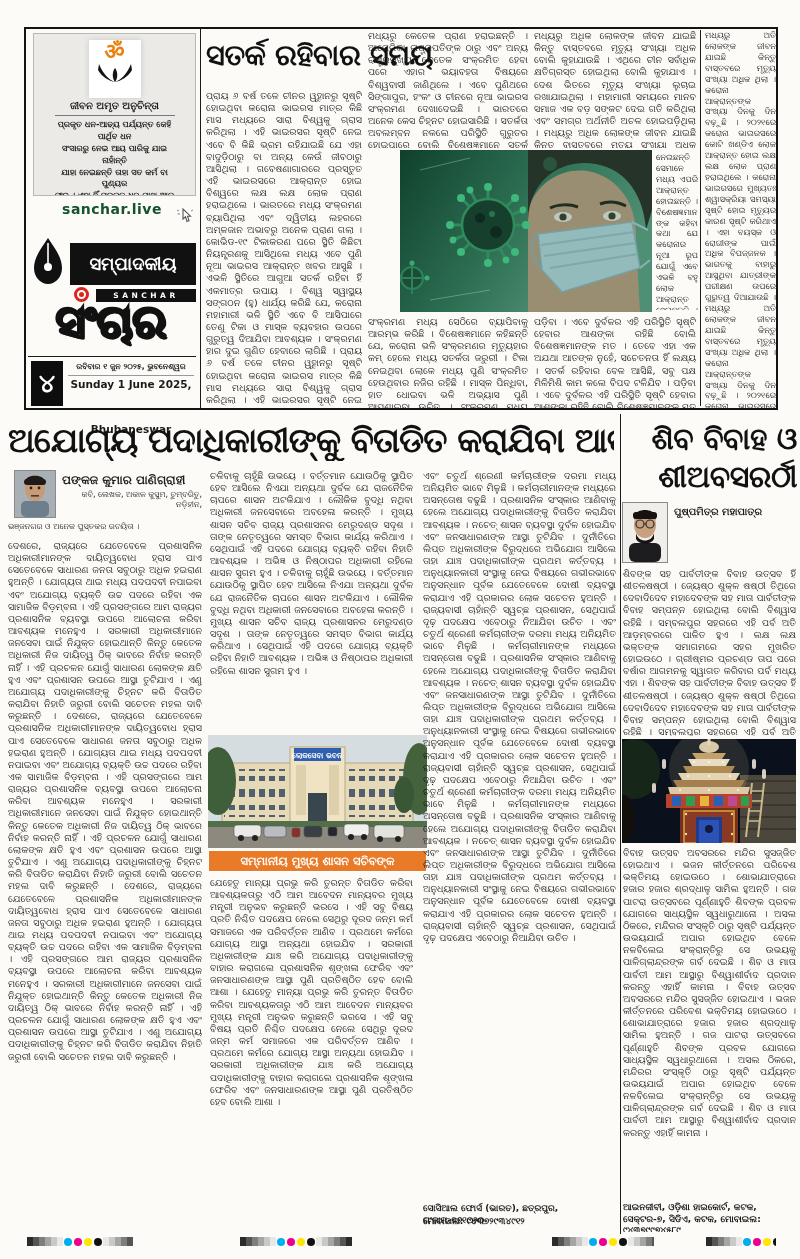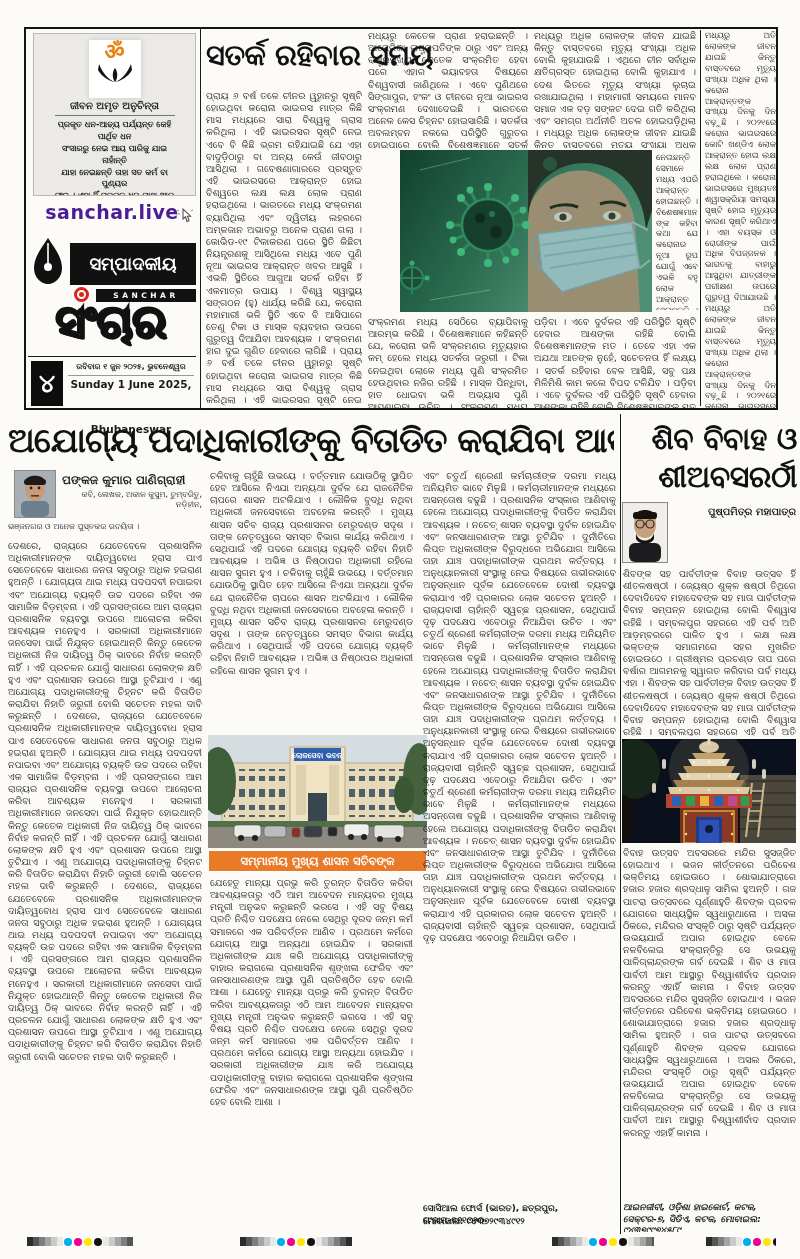--- a/index.html
+++ b/index.html
@@ -17,21 +17,21 @@
   #topbox{left:24px;top:27px;width:754px;height:383px;border:2px solid #141414;box-sizing:border-box;}
   
   #quotebox{left:33px;top:33px;width:163px;height:163px;background:#ebeae7;border:1px solid #b9b7b2;
             box-sizing:border-box;text-align:center;overflow:hidden;}
   #omcard{width:52px;height:58px;background:#fff;margin:6px auto 2px;box-shadow:0 0 6px rgba(0,0,0,.15);}
   .om{font-size:22px;color:#e8820c;font-weight:bold;line-height:1.1;}
   .qtitle{font-size:10px;font-weight:bold;margin-top:2px;}
   .qdiv{width:120px;height:1px;background:#777;margin:3px auto;}
   .qtext{font-size:8.2px;font-weight:bold;line-height:1.45;white-space:pre-line;padding:0 18px;}
   
-  #sitelink{left:24px;top:201px;width:176px;text-align:center;font-size:19px;font-weight:bold;color:#4c1d95;
+  #sitelink{left:24px;top:201px;width:176px;text-align:center;font-size:14px;font-weight:bold;color:#14532d;
             letter-spacing:.5px;cursor:pointer;}
   #edbox{left:70px;top:243px;width:126px;height:42px;background:#111;color:#fff;font-size:18px;
          font-weight:bold;text-align:center;line-height:42px;overflow:hidden;}
   #sanstrip{left:96px;top:289px;width:100px;height:13px;background:#111;color:#fff;font-size:7.5px;
             letter-spacing:3.5px;text-align:center;line-height:13px;font-weight:bold;overflow:hidden;}
   #brandodia{left:24px;top:298px;width:174px;text-align:center;font-size:45px;font-weight:900;line-height:1.05;
              color:#fff;-webkit-text-stroke:2.5px #111;text-shadow:2px 2px 0 #111;}
   #reddot{left:74px;top:287px;width:15px;height:15px;border-radius:50%;border:3px solid #d9261c;
           background:#fff;box-sizing:border-box;}
   #reddot span{position:absolute;left:2px;top:2px;width:5px;height:5px;border-radius:50%;background:#d9261c;}
@@ -264,21 +264,21 @@
       <rect x="6" y="40" width="32" height="19" rx="6" fill="#1d1d20"></rect>
       <ellipse cx="22" cy="22" rx="11" ry="13" fill="#c9a07e"></ellipse>
       <path d="M11,18 C11,8 33,8 33,18 L33,13 C30,5 14,5 11,13 Z" fill="#17120f"></path>
       <rect x="10" y="9" width="24" height="7" rx="3" fill="#17120f"></rect>
       <path d="M13,30 C15,40 29,40 31,30 L31,36 C28,42 16,42 13,36 Z" fill="#17120f"></path>
       <circle cx="17" cy="21" r="4" fill="none" stroke="#2e2e2e" stroke-width="1.2"></circle>
       <circle cx="27" cy="21" r="4" fill="none" stroke="#2e2e2e" stroke-width="1.2"></circle>
       <line x1="21" y1="21" x2="23" y2="21" stroke="#2e2e2e" stroke-width="1.2"></line>
     </svg>
   </div>
-  <div class="abs aname" style="left:674px;top:506px;width:122px;font-size:10px;overflow:hidden;text-align:right;">ପୁଷ୍ପମିତ୍ର ମହାପାତ୍ର</div>
+  <div class="abs aname" style="left:674px;top:506px;width:122px;font-size:10px;overflow:hidden;">ପୁଷ୍ପମିତ୍ର ମହାପାତ୍ର</div>
   <div class="abs txt" style="left:623px;top:568px;width:173px;height:168px;">ଶିବଙ୍କ ସହ ପାର୍ବତୀଙ୍କ ବିବାହ ଉତ୍ସବ ହିଁ ଶୀତଳଷଷ୍ଠୀ । ଜ୍ୟେଷ୍ଠ ଶୁକ୍ଳ ଷଷ୍ଠୀ ତିଥିରେ ଦେବାଦିଦେବ ମହାଦେବଙ୍କ ସହ ମାତା ପାର୍ବତୀଙ୍କ ବିବାହ ସମ୍ପନ୍ନ ହୋଇଥିଲା ବୋଲି ବିଶ୍ୱାସ ରହିଛି । ସମ୍ବଲପୁର ସହରରେ ଏହି ପର୍ବ ଅତି ଆଡ଼ମ୍ବରରେ ପାଳିତ ହୁଏ । ଲକ୍ଷ ଲକ୍ଷ ଭକ୍ତଙ୍କ ସମାଗମରେ ସହର ମୁଖରିତ ହୋଇଉଠେ । ଗ୍ରୀଷ୍ମର ପ୍ରଚଣ୍ଡ ତାପ ପରେ ବର୍ଷାର ଆଗମନକୁ ସ୍ୱାଗତ କରିବାର ପର୍ବ ମଧ୍ୟ ଏହା । ଶିବଙ୍କ ସହ ପାର୍ବତୀଙ୍କ ବିବାହ ଉତ୍ସବ ହିଁ ଶୀତଳଷଷ୍ଠୀ । ଜ୍ୟେଷ୍ଠ ଶୁକ୍ଳ ଷଷ୍ଠୀ ତିଥିରେ ଦେବାଦିଦେବ ମହାଦେବଙ୍କ ସହ ମାତା ପାର୍ବତୀଙ୍କ ବିବାହ ସମ୍ପନ୍ନ ହୋଇଥିଲା ବୋଲି ବିଶ୍ୱାସ ରହିଛି । ସମ୍ବଲପୁର ସହରରେ ଏହି ପର୍ବ ଅତି ଆଡ଼ମ୍ବରରେ ପାଳିତ ହୁଏ । ଲକ୍ଷ ଲକ୍ଷ ଭକ୍ତଙ୍କ ସମାଗମରେ ସହର ମୁଖରିତ ହୋଇଉଠେ । ଗ୍ରୀଷ୍ମର ପ୍ରଚଣ୍ଡ ତାପ ପରେ ବର୍ଷାର ଆଗମନକୁ ସ୍ୱାଗତ କରିବାର ପର୍ବ ମଧ୍ୟ ଏହା ।</div>
 
   <svg class="abs photo" style="left:622px;top:739px;" width="174" height="104" viewBox="0 0 174 104">
     <rect width="174" height="104" fill="#0b111c"></rect>
     <ellipse cx="12" cy="30" rx="26" ry="30" fill="#16271a"></ellipse>
     <rect x="118" y="36" width="56" height="68" fill="#4c473d"></rect>
     <path d="M118,42 H174 M118,54 H174 M118,66 H174 M118,78 H174 M118,90 H174" stroke="#3a362e" stroke-width="2"></path>
     <line x1="130" y1="44" x2="124" y2="98" stroke="#c9b98a" stroke-width="2"></line>
     <line x1="142" y1="44" x2="136" y2="98" stroke="#c9b98a" stroke-width="2"></line>
     <path d="M129,52 L141,52 M128,62 L140,62 M127,72 L139,72 M126,82 L138,82" stroke="#c9b98a" stroke-width="1.5"></path>
@@ -325,21 +325,21 @@
     <g fill="#e8e2d2" opacity="0.9">
       <rect x="40" y="20" width="4" height="10" rx="2"></rect>
         <rect x="130" y="20" width="4" height="10" rx="2"></rect>
       <rect x="30" y="44" width="4" height="10" rx="2"></rect>
         <rect x="140" y="30" width="4" height="10" rx="2"></rect>
     </g>
     <ellipse cx="2" cy="80" rx="10" ry="24" fill="#13100c"></ellipse>
   </svg>
 
   <div class="abs txt" style="left:623px;top:847px;width:173px;height:352px;">ବିବାହ ଉତ୍ସବ ଅବସରରେ ମନ୍ଦିର ସୁସଜ୍ଜିତ ହୋଇଥାଏ । ଭଜନ କୀର୍ତ୍ତନରେ ପରିବେଶ ଭକ୍ତିମୟ ହୋଇଉଠେ । ଶୋଭାଯାତ୍ରାରେ ହଜାର ହଜାର ଶ୍ରଦ୍ଧାଳୁ ସାମିଲ ହୁଅନ୍ତି । ଗଜ ପାଟରା ଉତ୍ସବରେ ପୂର୍ଣ୍ଣାହୁତି ଶିବଙ୍କ ପ୍ରବଳ ଯୋଗରେ ସାଧ୍ୟସ୍ଥିଳ ସ୍ୱଧାରୁଥାନୋ । ଅସଲ ଠିକରେ, ମନ୍ଦିରର ସଂସ୍କୃତି ଠାରୁ ସୃଷ୍ଟି ପର୍ଯ୍ୟନ୍ତ ଉଭୟଯାଇଁ ଅପାର ହୋଇଥିବ ବେଳେ ନଳବିଲେଇ ସଂକ୍ରାନ୍ତିରୁ ସେ ଉଭୟକୁ ପାଳିଗ୍ଲାନ୍ଦ୍ରଙ୍କ ଗର୍ବ ଦେଇଛି । ଶିବ ଓ ମାତା ପାର୍ବତୀ ଆମ ଆସ୍ଥାରୁ ବିଶ୍ୱାଶୀର୍ବାଦ ପ୍ରଦାନ କରନ୍ତୁ ଏହାହିଁ କାମନା । ବିବାହ ଉତ୍ସବ ଅବସରରେ ମନ୍ଦିର ସୁସଜ୍ଜିତ ହୋଇଥାଏ । ଭଜନ କୀର୍ତ୍ତନରେ ପରିବେଶ ଭକ୍ତିମୟ ହୋଇଉଠେ । ଶୋଭାଯାତ୍ରାରେ ହଜାର ହଜାର ଶ୍ରଦ୍ଧାଳୁ ସାମିଲ ହୁଅନ୍ତି । ଗଜ ପାଟରା ଉତ୍ସବରେ ପୂର୍ଣ୍ଣାହୁତି ଶିବଙ୍କ ପ୍ରବଳ ଯୋଗରେ ସାଧ୍ୟସ୍ଥିଳ ସ୍ୱଧାରୁଥାନୋ । ଅସଲ ଠିକରେ, ମନ୍ଦିରର ସଂସ୍କୃତି ଠାରୁ ସୃଷ୍ଟି ପର୍ଯ୍ୟନ୍ତ ଉଭୟଯାଇଁ ଅପାର ହୋଇଥିବ ବେଳେ ନଳବିଲେଇ ସଂକ୍ରାନ୍ତିରୁ ସେ ଉଭୟକୁ ପାଳିଗ୍ଲାନ୍ଦ୍ରଙ୍କ ଗର୍ବ ଦେଇଛି । ଶିବ ଓ ମାତା ପାର୍ବତୀ ଆମ ଆସ୍ଥାରୁ ବିଶ୍ୱାଶୀର୍ବାଦ ପ୍ରଦାନ କରନ୍ତୁ ଏହାହିଁ କାମନା ।</div>
-  <div class="abs contact" style="left:623px;top:1202px;width:173px;height:30px;font-style:italic;">ଆଇନଜୀବୀ, ଓଡ଼ିଶା ହାଇକୋର୍ଟ, କଟକ, ସେକ୍ଟର-୭, ସିଡିଏ, କଟକ, ମୋବାଇଲ: ୯୪୩୭୯୯୭୪୫୮୯</div>
+  <div class="abs contact" style="left:623px;top:1202px;width:173px;height:30px;">ଆଇନଜୀବୀ, ଓଡ଼ିଶା ହାଇକୋର୍ଟ, କଟକ, ସେକ୍ଟର-୭, ସିଡିଏ, କଟକ, ମୋବାଇଲ: ୯୪୩୭୯୯୭୪୫୮୯</div>
 
   <div class="regmark" style="left:27px;width:106px;">
       <span class="rg" style="background: rgb(43, 43, 43);"></span>
       <span class="rg" style="background: rgb(85, 85, 85);"></span>
       <span class="rg" style="background: rgb(126, 126, 126);"></span>
       <span class="rg" style="background: rgb(165, 165, 165);"></span>
       <span class="rg" style="background: rgb(201, 201, 201);"></span>
       <span class="rg" style="background: rgb(232, 232, 232);"></span>
       <span class="rd" style="background: rgb(0, 174, 239);"></span>
       <span class="rd" style="background: rgb(236, 0, 140);"></span>

